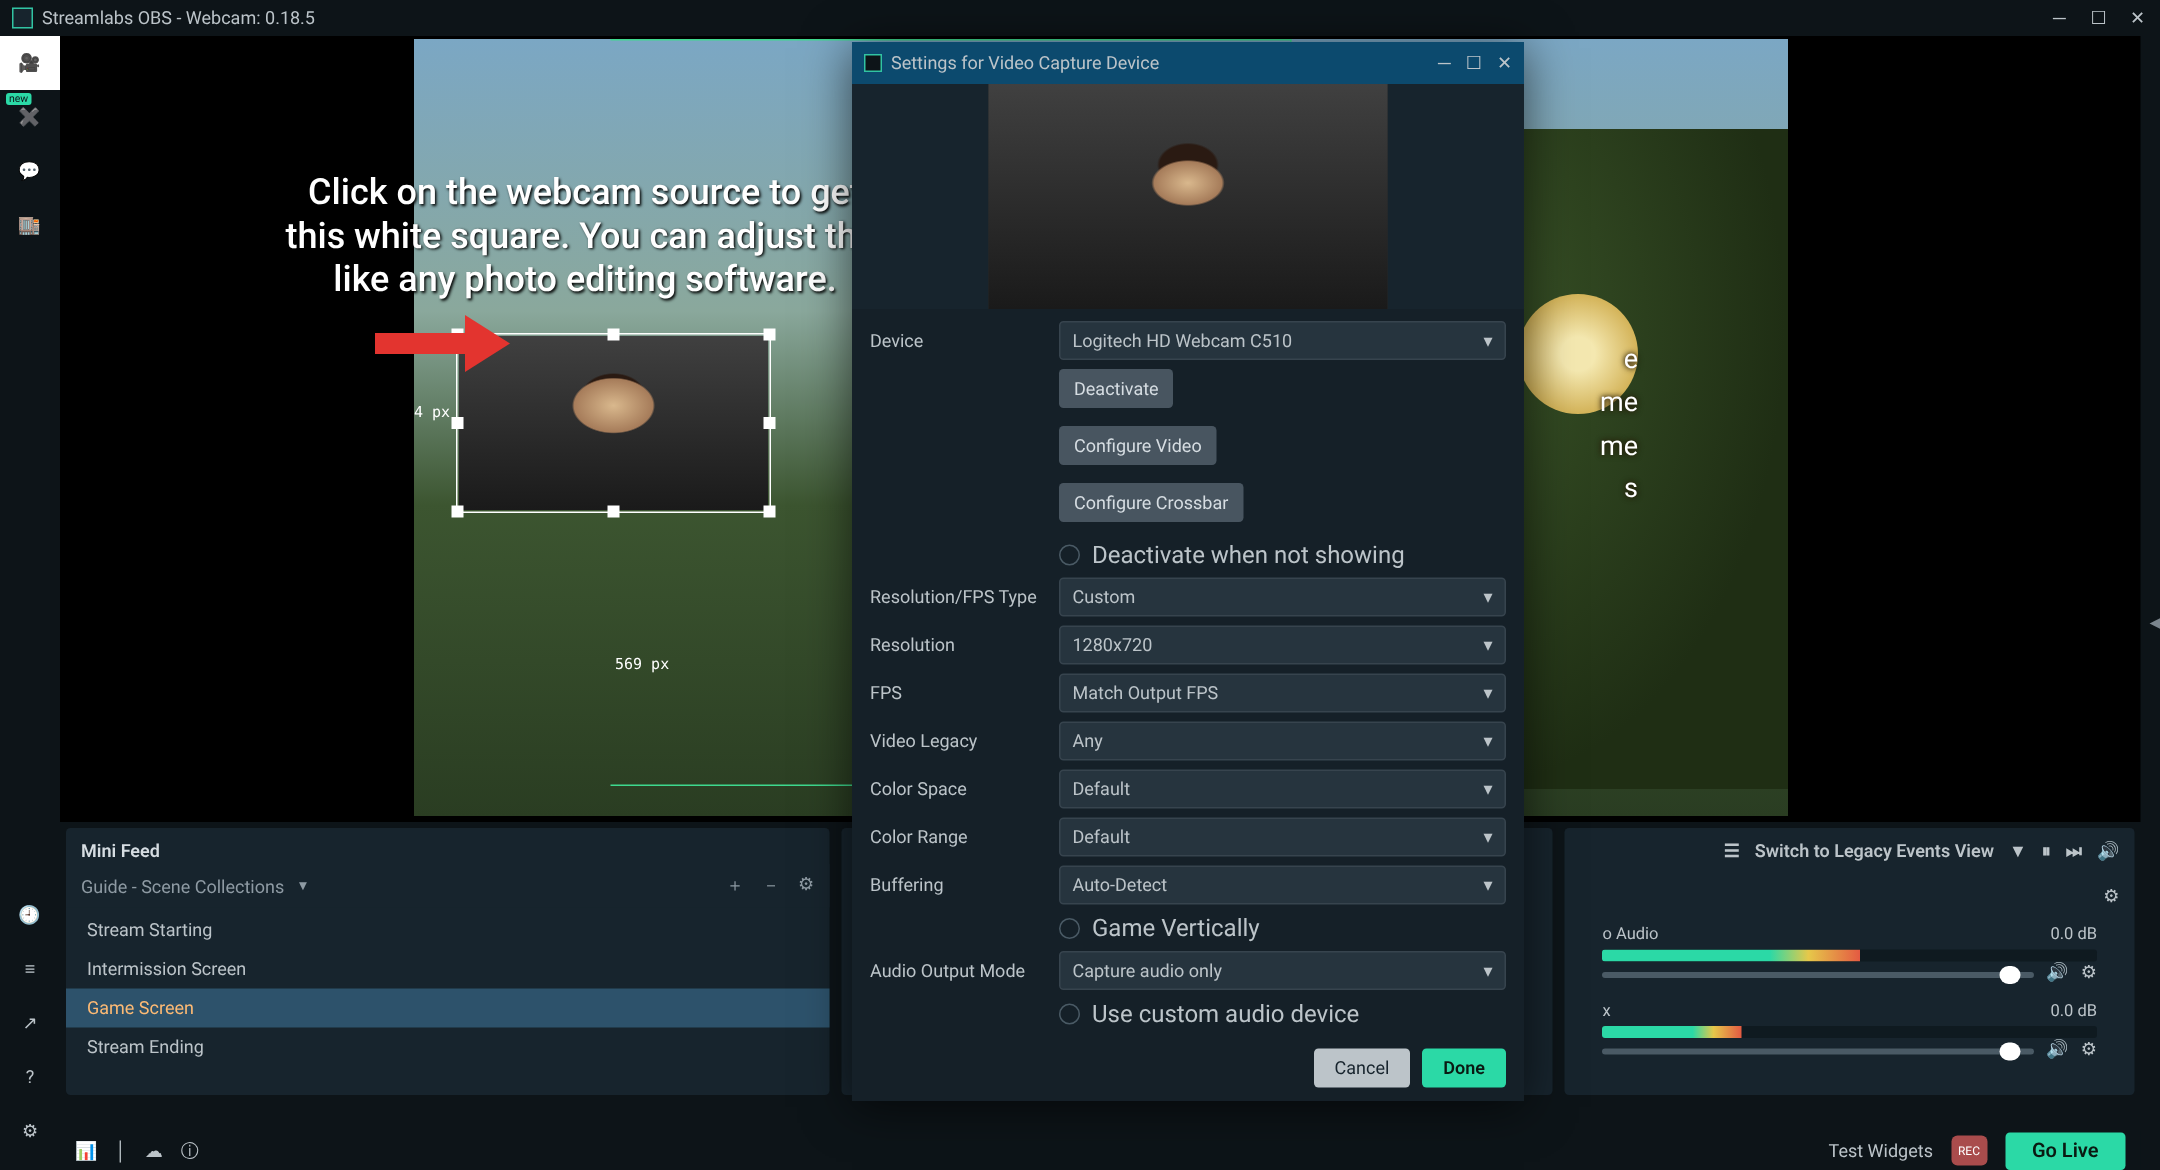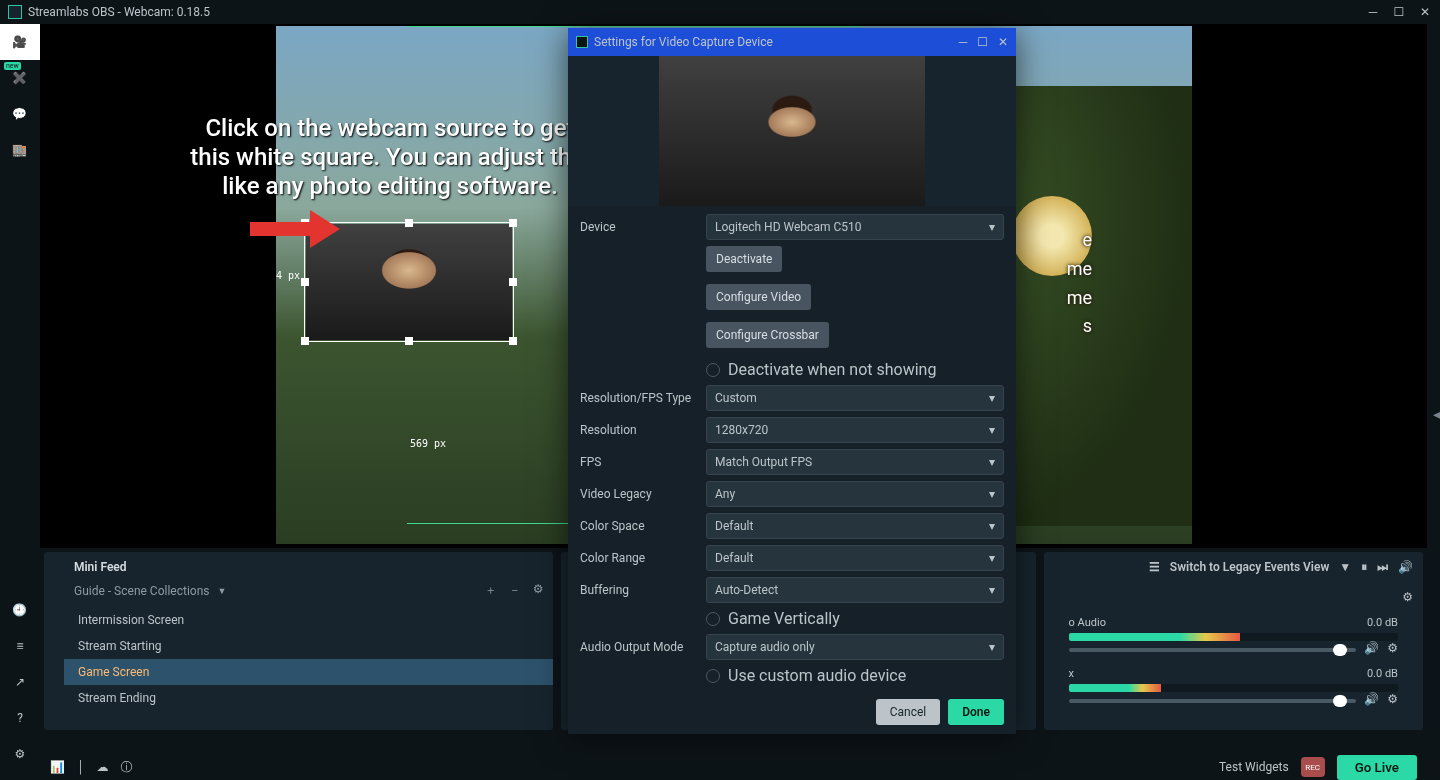--- a/index.html
+++ b/index.html
@@ -49,21 +49,21 @@
 .arrow { position:absolute; left:210px; top:190px; width:90px; height:30px; }
 .arrow::before { content:''; position:absolute; left:0; top:8px; width:60px; height:14px; background:#e3342f; }
 .arrow::after { content:''; position:absolute; right:0; top:-4px; border-left:30px solid #e3342f; border-top:19px solid transparent; border-bottom:19px solid transparent; }
 
 .menu-text { position:absolute; right:100px; top:200px; color:#fff; font-size:18px; text-align:right; }
 .menu-text div { line-height:1.6; text-shadow:0 0 3px rgba(40,30,10,.9), 0 0 4px rgba(40,30,10,.9);}
 
 
 .lower { position:absolute; left:40px; top:548px; width:1387px; height:186px; display:flex; }
 .panel { background:#17242d; margin:4px; border-radius:3px; display:flex; flex-direction:column; }
-.panel.scenes { width:536px;padding-left:20px; }
+.panel.scenes { width:536px; }
 .panel.sources { width:500px; }
 .panel.mixer { width:400px; }
 .panel-header { padding:8px 10px; display:flex; align-items:center; }
 .panel-header .title { font-weight:600; color:#d6dde2; }
 .sub-header { padding:6px 10px; background:#17242d; display:flex; align-items:center; color:#8e9aa3; font-size:12px; }
 .chev { margin-left:8px; font-size:9px; color:#8e9aa3; }
 .list { flex:1; padding:2px 0; }
 .list-item { padding:6px 14px; color:#bcc4c9; cursor:pointer; font-size:12px; }
 .list-item.active { background:#2d526b; color:#fdba74; }
 .src-item { padding:6px 14px; display:flex; align-items:center; gap:8px; color:#bcc4c9; font-size:12px; }
@@ -81,21 +81,21 @@
 
 
 .footer { position:absolute; left:40px; bottom:0; width:1387px; height:26px; background:#0d1418; display:flex; align-items:center; padding:0 10px; font-size:12px; }
 .footer .left { display:flex; gap:12px; align-items:center; }
 .footer .right { margin-left:auto; display:flex; align-items:center; gap:12px; }
 .go-live { background:#2bd9a6; color:#0a1a12; padding:5px 18px; border-radius:3px; font-weight:600; border:none; cursor:pointer; }
 .rec { width:24px; height:20px; background:#a94c4c; border-radius:4px; font-size:8px; color:#fff; display:inline-flex; align-items:center; justify-content:center; }
 
 
 .dialog { position:absolute; left:568px; top:28px; width:448px; height:706px; background:#152028; box-shadow:0 4px 30px rgba(0,0,0,.6); font-size:12px; }
-.dlg-title { height:28px; display:flex; align-items:center; padding:0 8px; background:#1d4ed8; }
+.dlg-title { height:28px; display:flex; align-items:center; padding:0 8px; background:#0c4a6e; }
 .dlg-title .logo { width:12px; height:12px; background:#0d1418; border:1px solid #31c3a2; margin-right:6px; }
 .dlg-title .ctrls { margin-left:auto; display:flex; gap:10px; }
 .dlg-preview { height:150px; display:flex; justify-content:center; background:#17242d; }
 .dlg-preview .img { width:266px; height:150px; background:#2a2a2a;
   background-image:
     radial-gradient(ellipse at 50% 44%, #d9b88d 0%, #a67c5a 12%, transparent 13%),
     radial-gradient(ellipse at 50% 36%, #2a1a12 0%, #2a1a12 10%, transparent 11%),
     linear-gradient(to bottom, #404040 0%, #1a1a1a 100%);
 }
 .dlg-body { padding:8px 12px 0; height:484px; overflow:hidden; }
@@ -182,22 +182,22 @@
     <div class="sub-header">
       <span>Guide - Scene Collections</span>
       <span class="chev">▼</span>
       <div class="ctrls" style="margin-left:auto;display:flex;gap:12px;">
         <span>＋</span>
         <span>－</span>
         <span>⚙</span>
       </div>
     </div>
     <div class="list">
+      <div class="list-item">Stream Starting</div>
       <div class="list-item">Intermission Screen</div>
-      <div class="list-item">Stream Starting</div>
       <div class="list-item active">Game Screen</div>
       <div class="list-item">Stream Ending</div>
     </div>
   </div>
 
   <div class="panel sources">
     <div style="height:26px;"></div>
     <div class="panel-header">
       <span class="title">Sources</span>
     </div>

